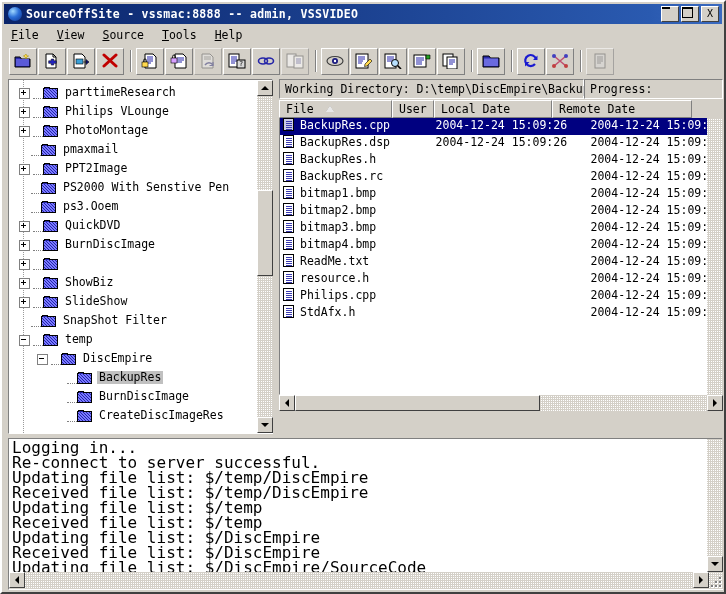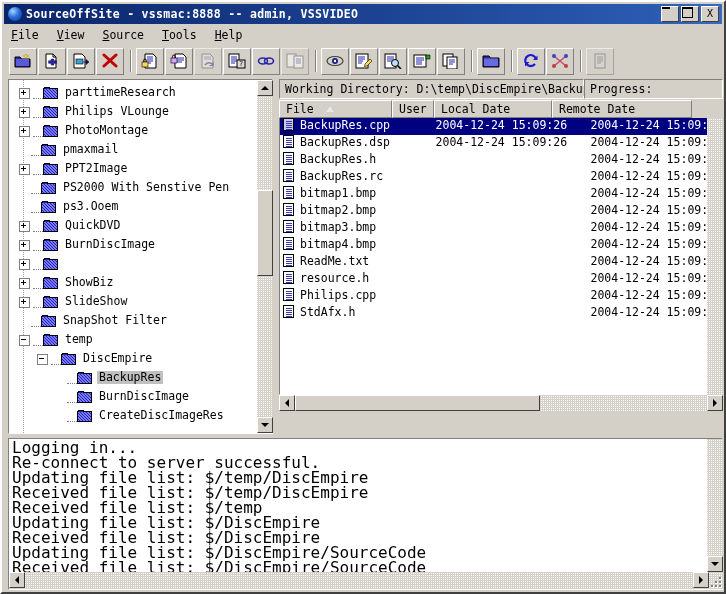--- a/index.html
+++ b/index.html
@@ -660,20 +660,21 @@
     </div>
   </div>
 
   <div class="logpanel">
     <div class="loginner">
       <div id="log-lines">
           <div class="logline">Logging in...</div>
           <div class="logline">Re-connect to server successful.</div>
           <div class="logline">Updating file list: $/temp/DiscEmpire</div>
           <div class="logline">Received file list: $/temp/DiscEmpire</div>
+          <div class="logline">Updating file list: $/temp</div>
           <div class="logline">Received file list: $/temp</div>
           <div class="logline">Updating file list: $/DiscEmpire</div>
           <div class="logline">Received file list: $/DiscEmpire</div>
           <div class="logline">Updating file list: $/DiscEmpire/SourceCode</div>
           <div class="logline">Received file list: $/DiscEmpire/SourceCode</div>
         </div>
     </div>
   </div>
 
   <div class="vsb" style="left:705px;top:437px;width:16px;height:133px;">

